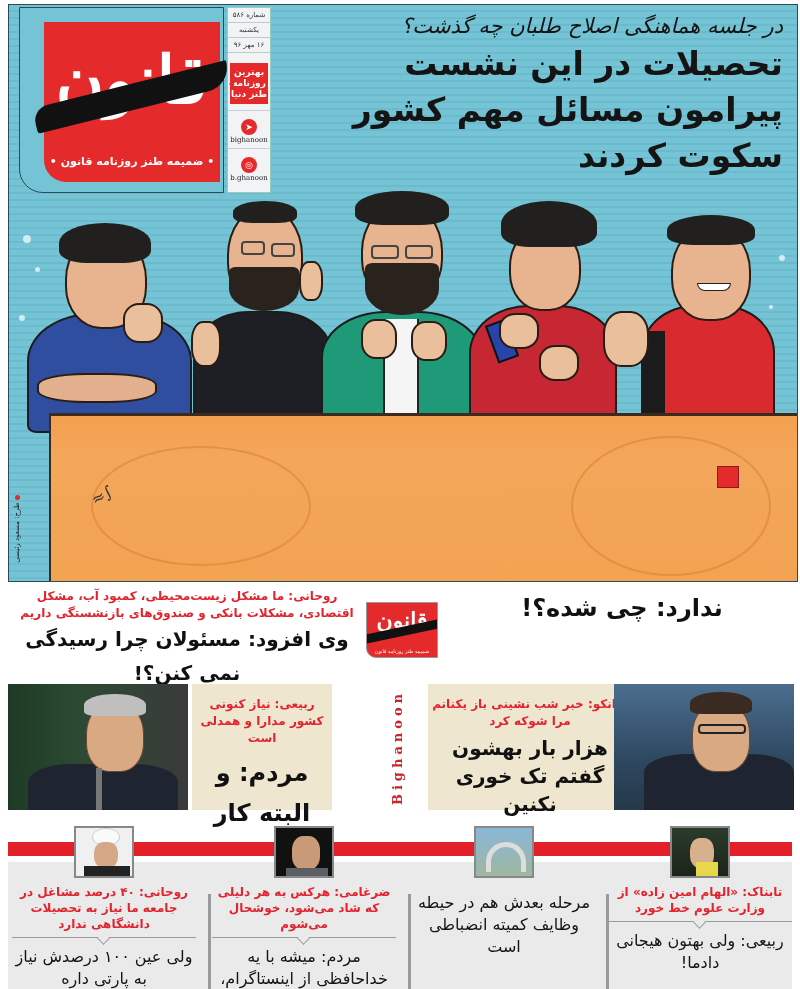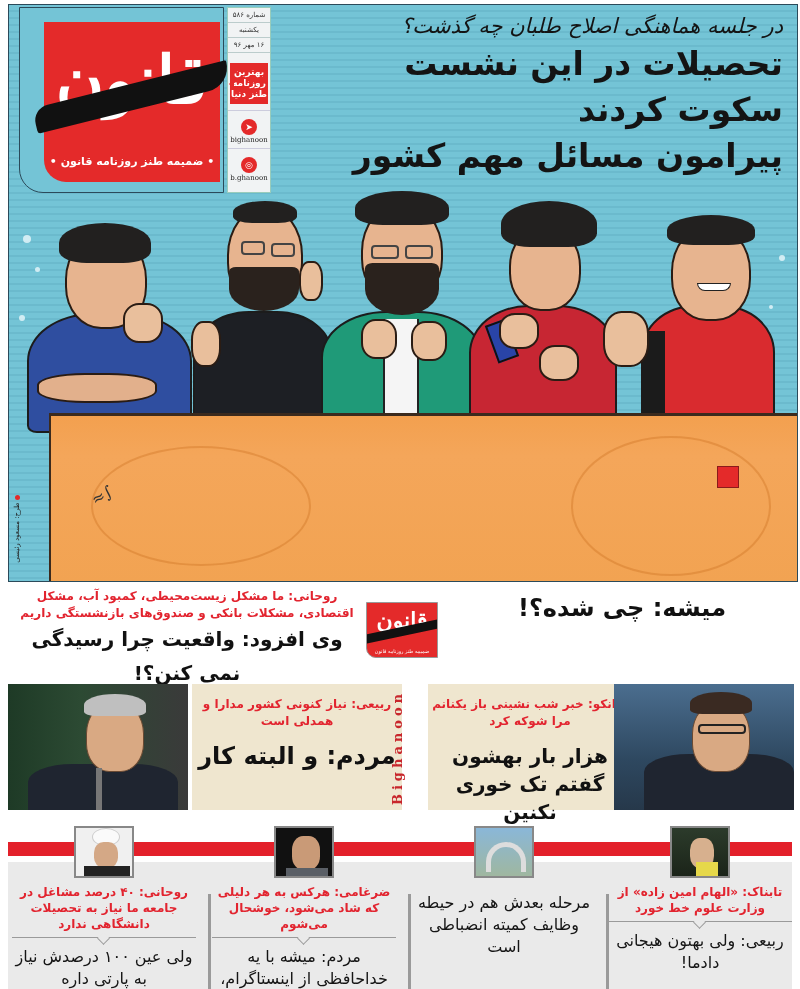--- a/index.html
+++ b/index.html
@@ -95,21 +95,21 @@
 
   
   .feature { position: absolute; left: 8px; top: 684px; width: 786px; height: 126px; }
   .photo { position: absolute; top: 0; height: 126px; overflow: hidden; }
   .photo.left { left: 0; width: 180px; background: linear-gradient(90deg, #1e3a26 0%, #2c4a33 40%, #3a3a3a 100%); }
   .photo.right { right: 0; width: 180px; background: linear-gradient(180deg, #4b6e8f 0%, #2e4860 60%, #26384a 100%); }
   .p-face { position: absolute; background: #d9a983; border-radius: 45% 45% 40% 40%; border: 1px solid #6a4a33; }
   .p-hair { position: absolute; background: #bfbfbf; border-radius: 50% 50% 20% 20%; }
   .p-suit { position: absolute; background: #1f2530; border-radius: 30% 30% 0 0; }
   .beige { position: absolute; top: 0; height: 126px; background: #efe6cf; direction: rtl; text-align: center; padding-top: 12px; }
-  .beige.left { left: 184px; width: 210px; }
+  .beige.left { left: 184px; width: 140px; }
   .beige.right { left: 420px; width: 204px; }
   .vstrip {
     position: absolute; left: 364px; top: 0; width: 52px; height: 126px;
     display: flex; align-items: center; justify-content: center;
   }
   .vstrip span {
     transform: rotate(-90deg); white-space: nowrap; color: #c8262c; font-family: "DejaVu Serif", serif;
     font-weight: bold; font-size: 13px; letter-spacing: 4px;
   }
 
@@ -157,22 +157,22 @@
     </div>
     <div class="social">
       <span class="ico">◎</span>
       <span class="lbl">b.ghanoon</span>
     </div>
   </div>
 
   <div class="headline">
     <div class="kicker">در جلسه هماهنگی اصلاح طلبان چه گذشت؟</div>
     <div class="main">تحصیلات در این نشست</div>
+    <div class="main">پیرامون مسائل مهم کشور</div>
     <div class="main">سکوت کردند</div>
-    <div class="main">پیرامون مسائل مهم کشور</div>
   </div>
 
   <div class="char" style="left:18px;top:218px;width:170px;height:200px">
     <div class="torso" style="left:0;top:90px;width:165px;height:120px;background:#2f4ea0"></div>
     <div class="head" style="left:38px;top:10px;width:82px;height:96px"></div>
     <div class="hair" style="left:32px;top:0;width:92px;height:40px"></div>
     <div class="hand" style="left:96px;top:80px;width:40px;height:40px"></div>
     <div class="hand" style="left:10px;top:150px;width:120px;height:30px;background:#e2b08c"></div>
   </div>
 
@@ -224,50 +224,50 @@
     <div class="signature">≈∫</div>
   </div>
   <div class="credit">
     <span class="dot"></span>
     <span>طرح: مسعود رئیسی</span>
   </div>
 </div>
 
 <div class="mid">
   <div class="story-right">
-    <div class="big-head">میشه: چی شده؟!</div>
+    <div class="big-head">ندارد: چی شده؟!</div>
   </div>
   <div class="mini-logo">
     <div class="w">قانون</div>
     <div class="s"></div>
     <div class="t">ضمیمه طنز روزنامه قانون</div>
   </div>
   <div class="story-left" style="width:358px">
     <div class="red-kicker small">روحانی: ما مشکل زیست‌محیطی، کمبود آب، مشکل اقتصادی، مشکلات بانکی و صندوق‌های بازنشستگی داریم</div>
-    <div class="big-head small">وی افزود: واقعیت چرا رسیدگی نمی کنن؟!</div>
+    <div class="big-head small">وی افزود: مسئولان چرا رسیدگی نمی کنن؟!</div>
   </div>
 </div>
 
 <div class="feature">
   <div class="photo left">
     <div class="p-suit" style="left:20px;top:80px;width:150px;height:60px"></div>
     <div class="p-face" style="left:78px;top:18px;width:58px;height:70px"></div>
     <div class="p-hair" style="left:76px;top:10px;width:62px;height:22px"></div>
     <div style="position:absolute;left:88px;top:84px;width:6px;height:44px;background:#777"></div>
   </div>
   <div class="beige left">
     <div class="red-kicker small">ربیعی: نیاز کنونی کشور مدارا و همدلی است</div>
     <div class="big-head" style="margin-top:6px">مردم: و البته کار</div>
   </div>
   <div class="vstrip">
     <span>Bighanoon</span>
   </div>
   <div class="beige right">
     <div class="red-kicker small">برانکو: خبر شب نشینی باز یکنانم مرا شوکه کرد</div>
-    <div class="big-head small" style="line-height:28px;margin-top:12px">هزار بار بهشون گفتم تک خوری نکنین</div>
+    <div class="big-head small" style="line-height:28px;margin-top:4px">هزار بار بهشون گفتم تک خوری نکنین</div>
   </div>
   <div class="photo right">
     <div class="p-suit" style="left:30px;top:70px;width:150px;height:60px"></div>
     <div class="p-face" style="left:78px;top:18px;width:58px;height:70px"></div>
     <div class="p-hair" style="left:76px;top:8px;width:62px;height:22px;background:#3a2a22"></div>
     <div class="glasses" style="left:84px;top:40px;width:48px;height:10px;border-color:#222"></div>
   </div>
 </div>
 
 <div class="bottom">

